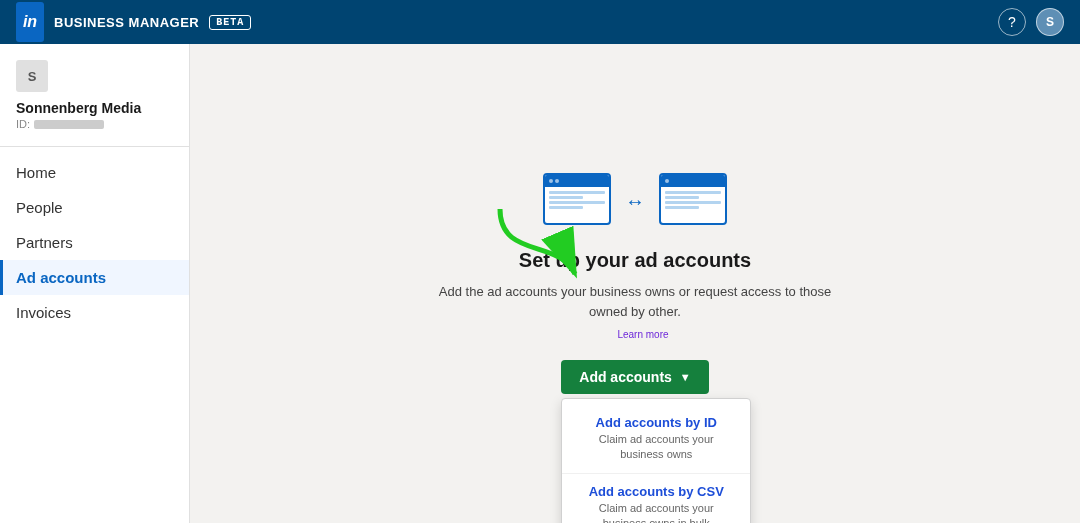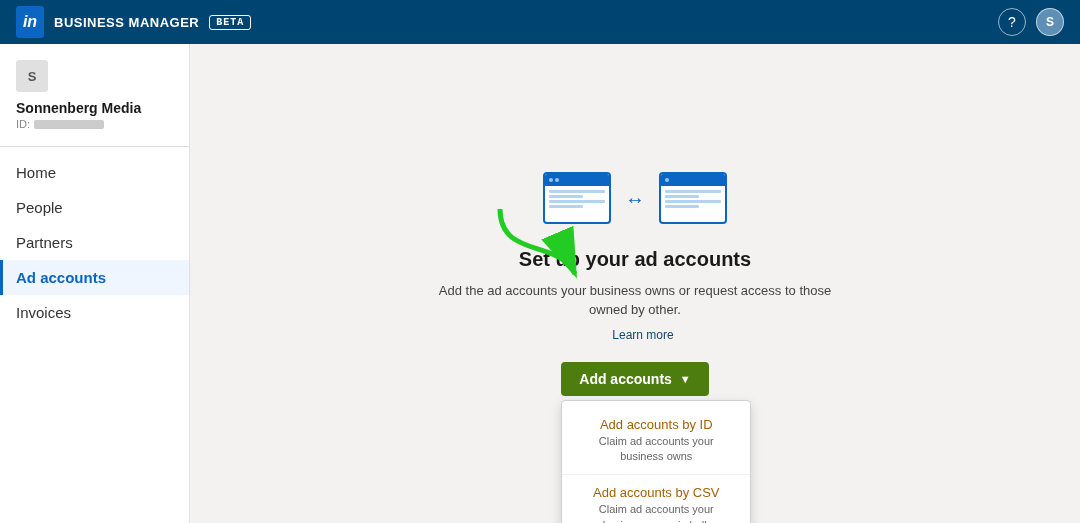--- a/index.html
+++ b/index.html
@@ -15,21 +15,21 @@
       justify-content: space-between;
       flex-shrink: 0;
     }
     .topnav-left {
       display: flex;
       align-items: center;
       gap: 10px;
     }
     .linkedin-logo {
       width: 28px;
-      height: 32px;
+      height: 40px;
       background: #0a66c2;
       border-radius: 3px;
       display: flex;
       align-items: center;
       justify-content: center;
       color: white;
       font-weight: 900;
       font-size: 16px;
       font-style: italic;
     }
@@ -229,36 +229,36 @@
       color: #1a1a1a;
       margin-bottom: 10px;
     }
     .setup-desc {
       font-size: 13px;
       color: #444;
       line-height: 1.5;
       margin-bottom: 8px;
     }
     .learn-more-link {
-      color: #0c4a6e;
-      font-size: 12px;
+      color: #6d28d9;
+      font-size: 10px;
       text-decoration: none;
       cursor: pointer;
       margin-bottom: 20px;
       display: block;
       padding-left: 16px;
     }
 
     
     .add-accounts-wrapper {
       position: relative;
       display: inline-block;
     }
     .add-accounts-btn {
-      background: #4d7c0f;
+      background: #15803d;
       color: white;
       border: none;
       border-radius: 4px;
       padding: 9px 18px;
       font-size: 14px;
       font-weight: 600;
       cursor: pointer;
       display: flex;
       align-items: center;
       gap: 8px;
@@ -279,22 +279,22 @@
       padding: 6px 0;
     }
     .dropdown-item {
       padding: 10px 16px;
       cursor: pointer;
       border-bottom: 1px solid #f0f0f0;
     }
     .dropdown-item:last-child { border-bottom: none; }
     .dropdown-item-title {
       font-size: 13px;
-      font-weight: 400;
-      color: #a16207;
+      font-weight: 700;
+      color: #1d4ed8;
       margin-bottom: 2px;
     }
     .dropdown-item-desc {
       font-size: 11px;
       color: #666;
       line-height: 1.4;
     }
 
     
     .green-arrow {

